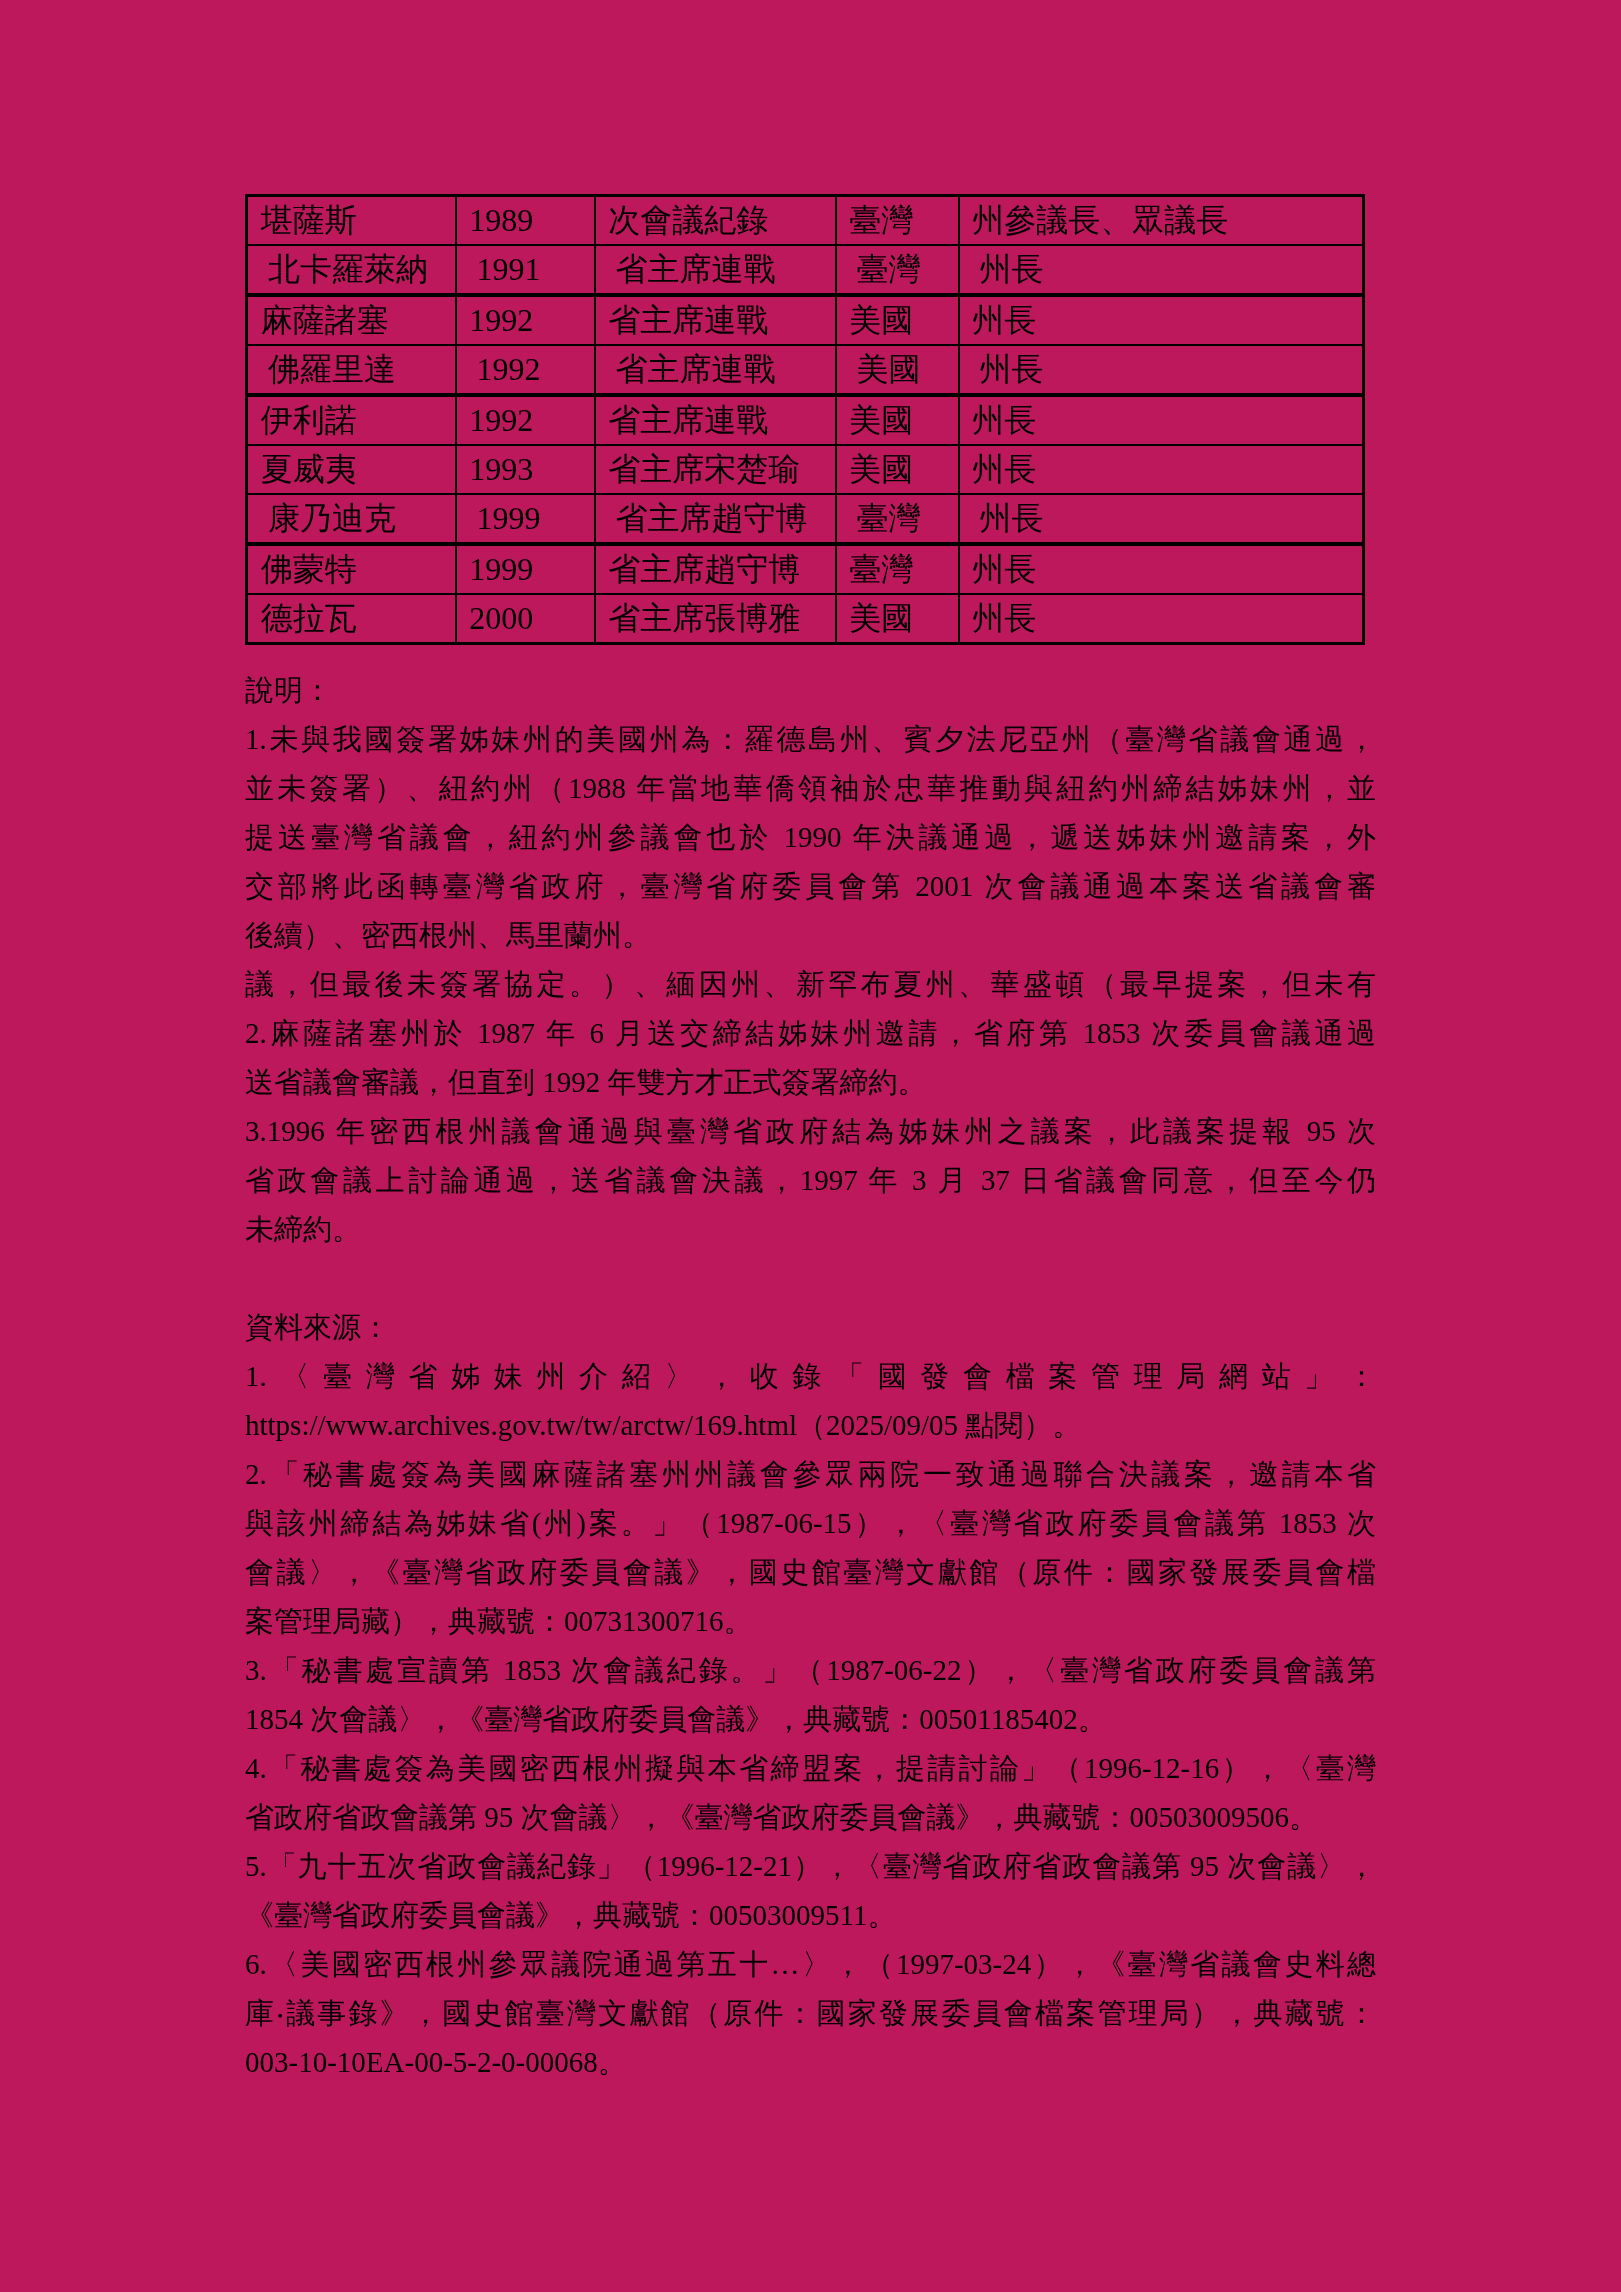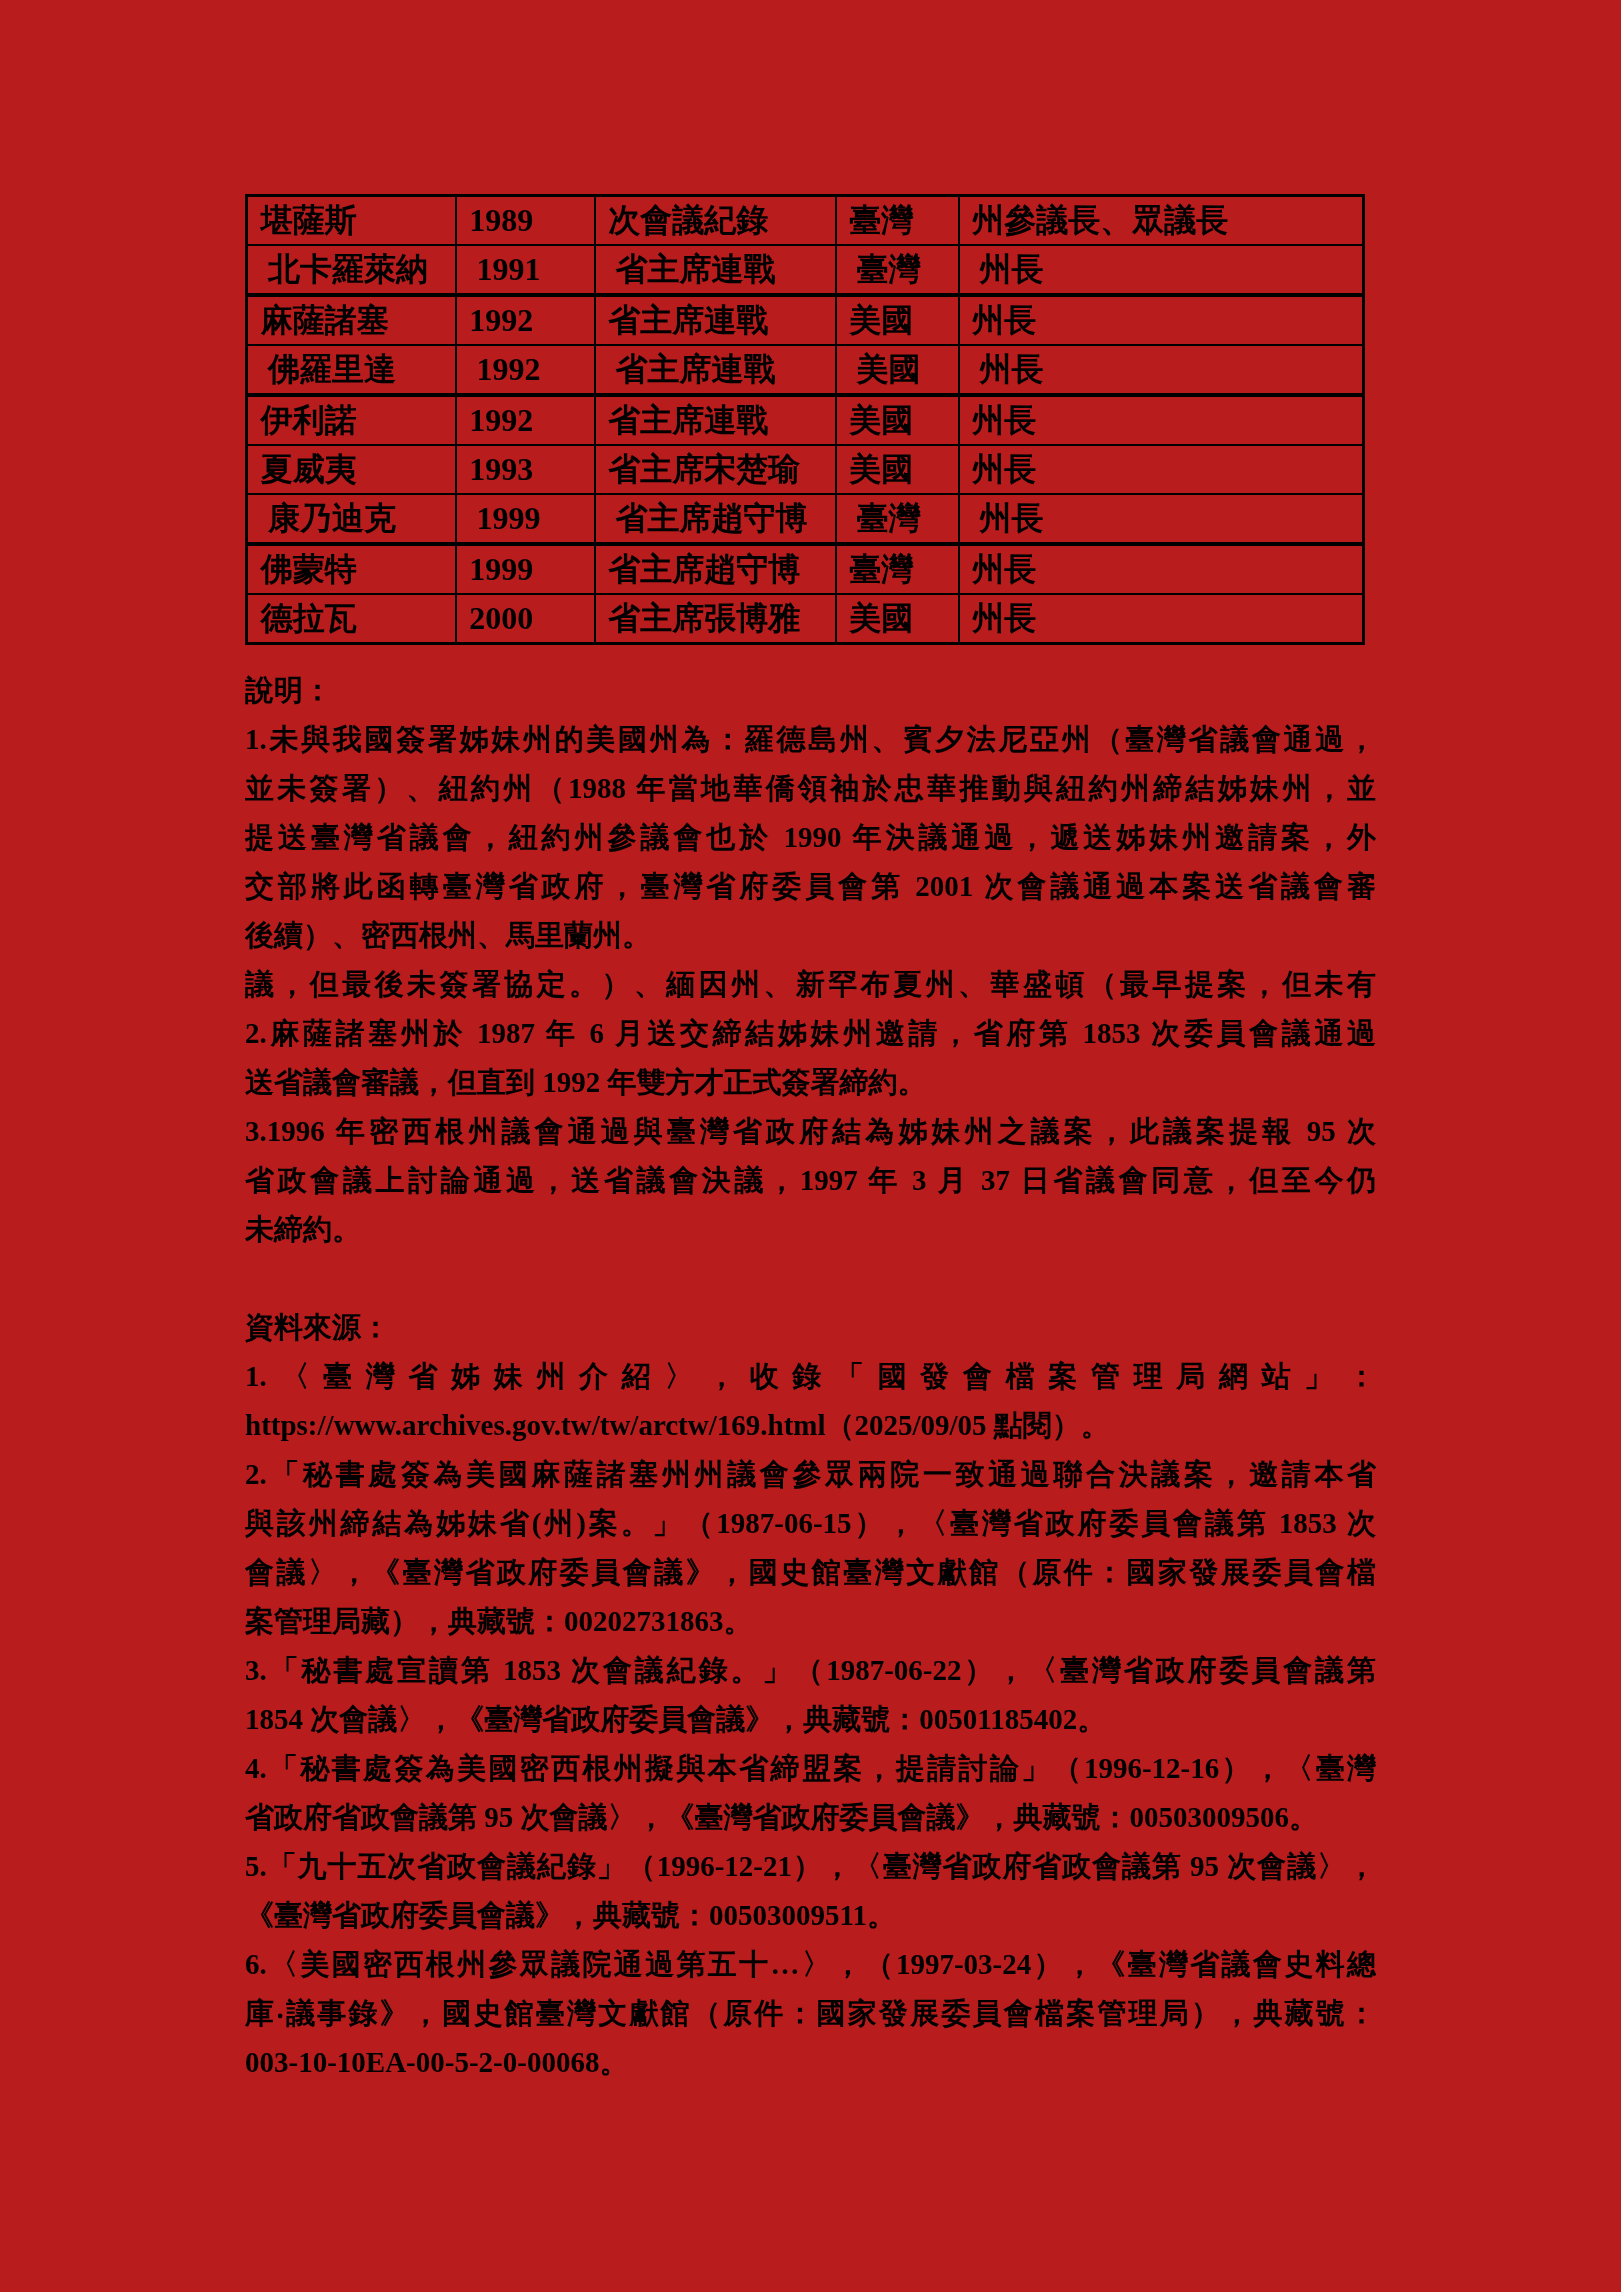--- a/index.html
+++ b/index.html
@@ -1,22 +1,21 @@
 <!DOCTYPE html>
 <html><head>
 <meta charset="utf-8">
 <style>
   html,body{margin:0;padding:0;background:#ffffff;}
   .page{
     position:relative;
     width:1621px;height:2293px;
-    background:#b91c1c;color:#000000;
+    background:#be185d;color:#000000;
     font-family:"Liberation Serif","DejaVu Serif",serif;
     overflow:hidden;
-    font-weight:bold;
   }
   .content{
     position:absolute;left:245px;top:194px;width:1131px;
   }
   table.doc-table{
     border-collapse:collapse;
     table-layout:fixed;
     width:1117px;
     border:3.9px solid #000;
   }
@@ -151,21 +150,21 @@
     <div class="blank"></div>
 
     <div>
       <div class="tline pl-last">資料來源：</div>
       <div>
           <div class="tline pl-just">1.〈臺灣省姊妹州介紹〉，收錄「國發會檔案管理局網站」：</div>
           <div class="tline pl-last">https://www.archives.gov.tw/tw/arctw/169.html（2025/09/05 點閱）。</div>
           <div class="tline pl-just">2.「秘書處簽為美國麻薩諸塞州州議會參眾兩院一致通過聯合決議案，邀請本省</div>
           <div class="tline pl-just">與該州締結為姊妹省(州)案。」（1987-06-15），〈臺灣省政府委員會議第 1853 次</div>
           <div class="tline pl-just">會議〉，《臺灣省政府委員會議》，國史館臺灣文獻館（原件：國家發展委員會檔</div>
-          <div class="tline pl-last">案管理局藏），典藏號：00202731863。</div>
+          <div class="tline pl-last">案管理局藏），典藏號：00731300716。</div>
           <div class="tline pl-just">3.「秘書處宣讀第 1853 次會議紀錄。」（1987-06-22），〈臺灣省政府委員會議第</div>
           <div class="tline pl-last">1854 次會議〉，《臺灣省政府委員會議》，典藏號：00501185402。</div>
           <div class="tline pl-just">4.「秘書處簽為美國密西根州擬與本省締盟案，提請討論」（1996-12-16），〈臺灣</div>
           <div class="tline pl-last">省政府省政會議第 95 次會議〉，《臺灣省政府委員會議》，典藏號：00503009506。</div>
           <div class="tline pl-just">5.「九十五次省政會議紀錄」（1996-12-21），〈臺灣省政府省政會議第 95 次會議〉，</div>
           <div class="tline pl-last">《臺灣省政府委員會議》，典藏號：00503009511。</div>
           <div class="tline pl-just">6.〈美國密西根州參眾議院通過第五十…〉，（1997-03-24），《臺灣省議會史料總</div>
           <div class="tline pl-just">庫‧議事錄》，國史館臺灣文獻館（原件：國家發展委員會檔案管理局），典藏號：</div>
           <div class="tline pl-last">003-10-10EA-00-5-2-0-00068。</div>
         </div>

